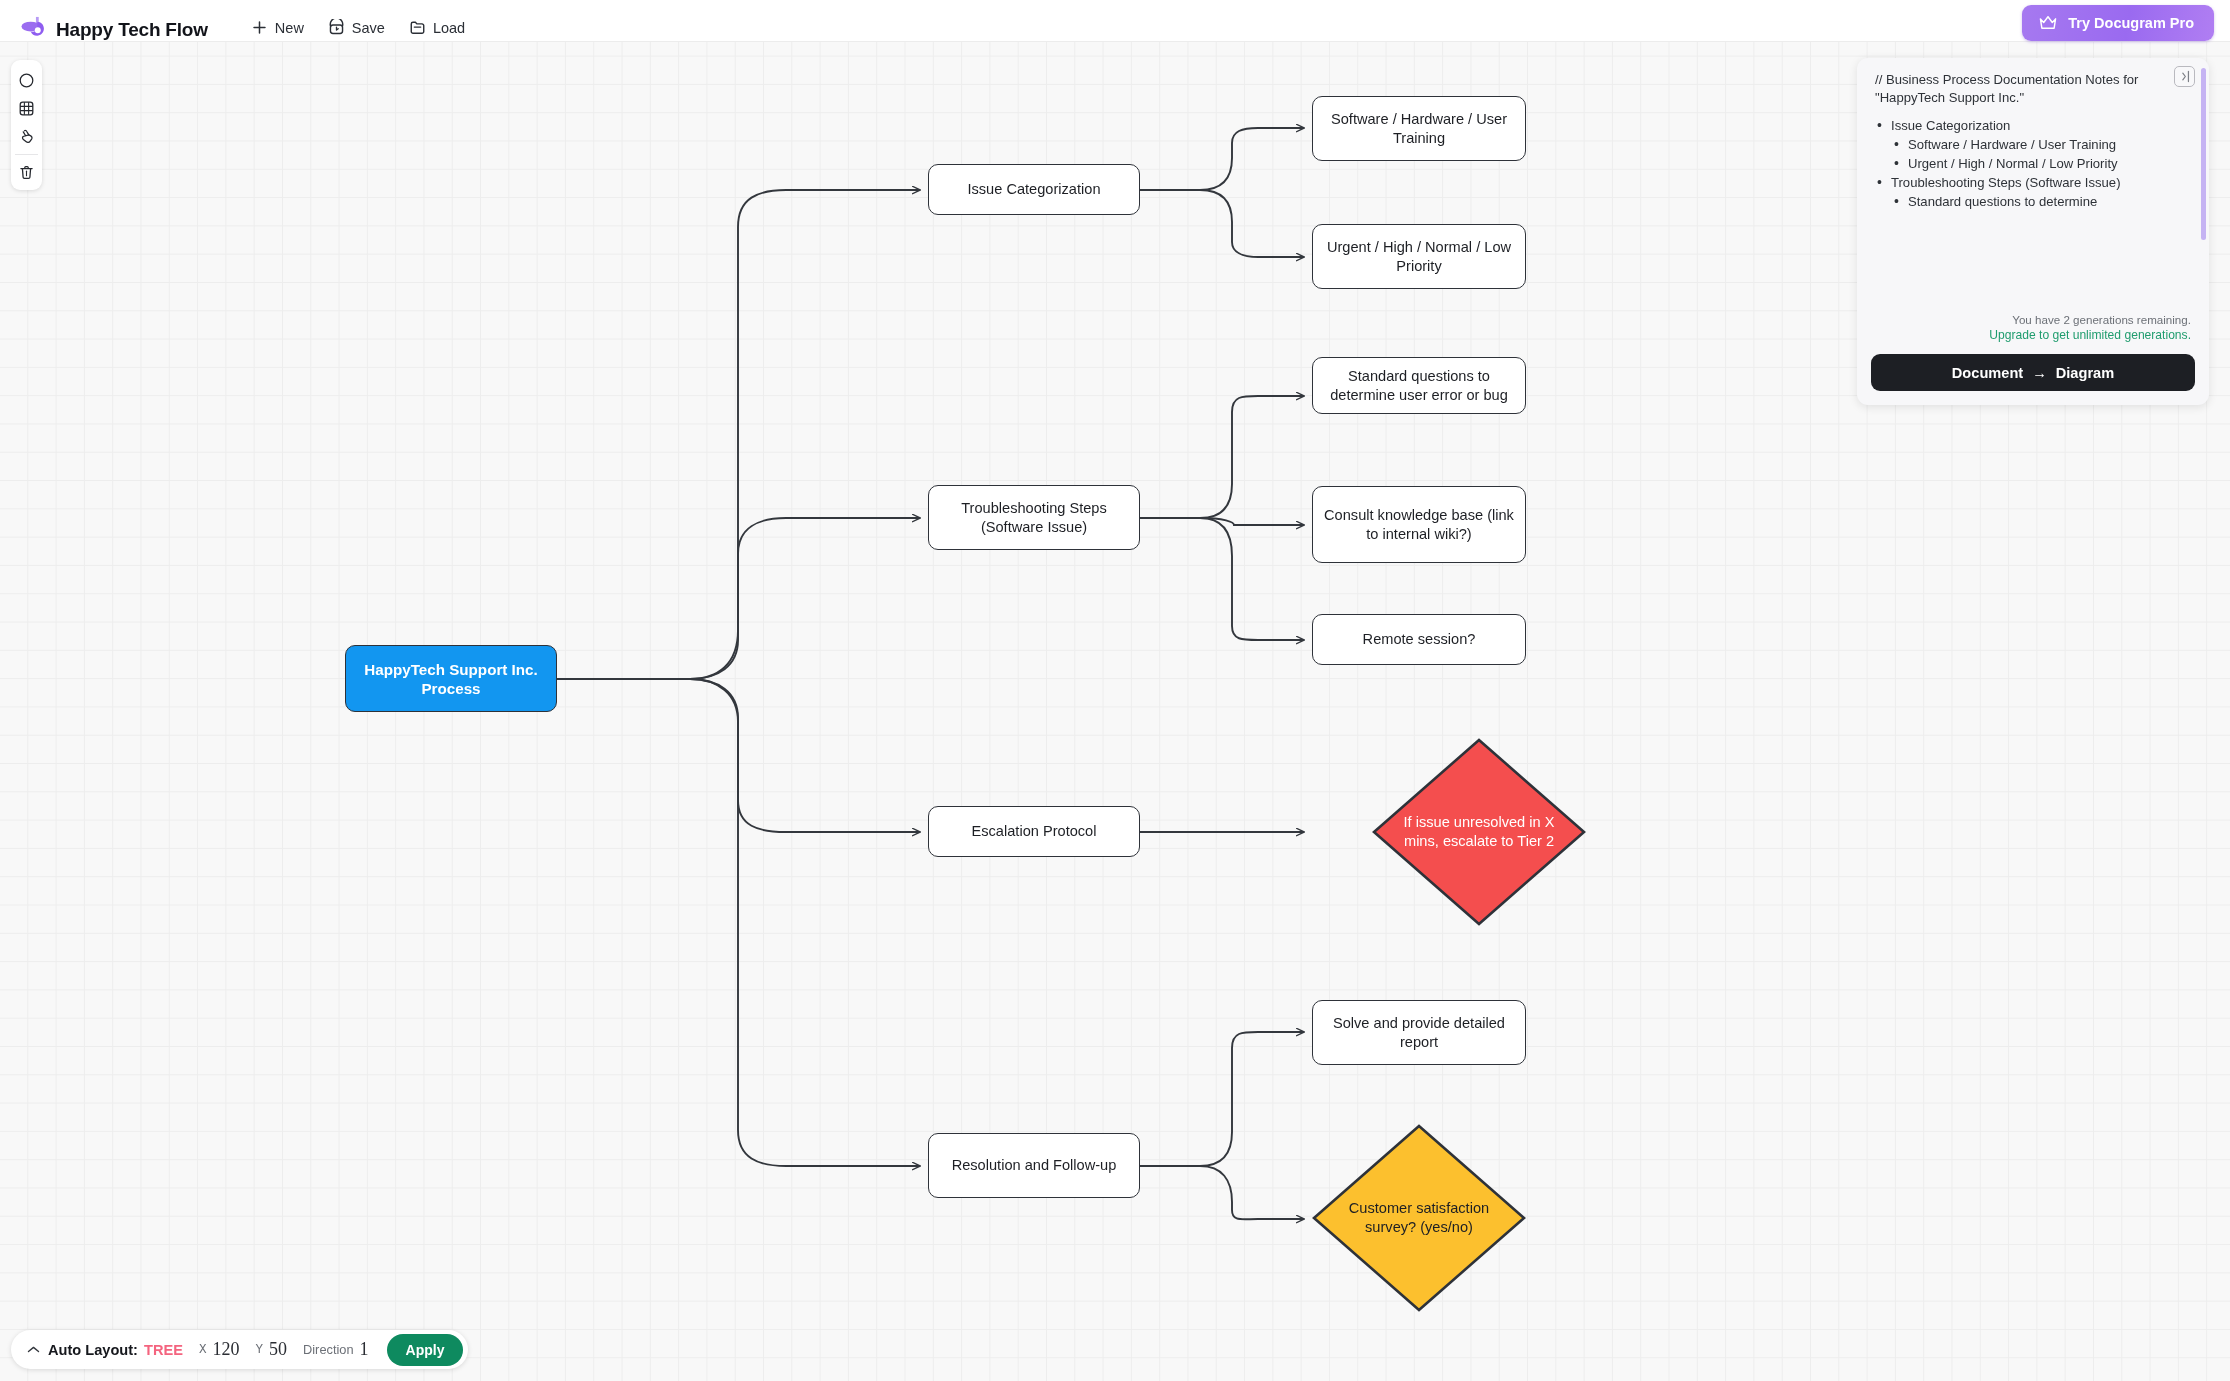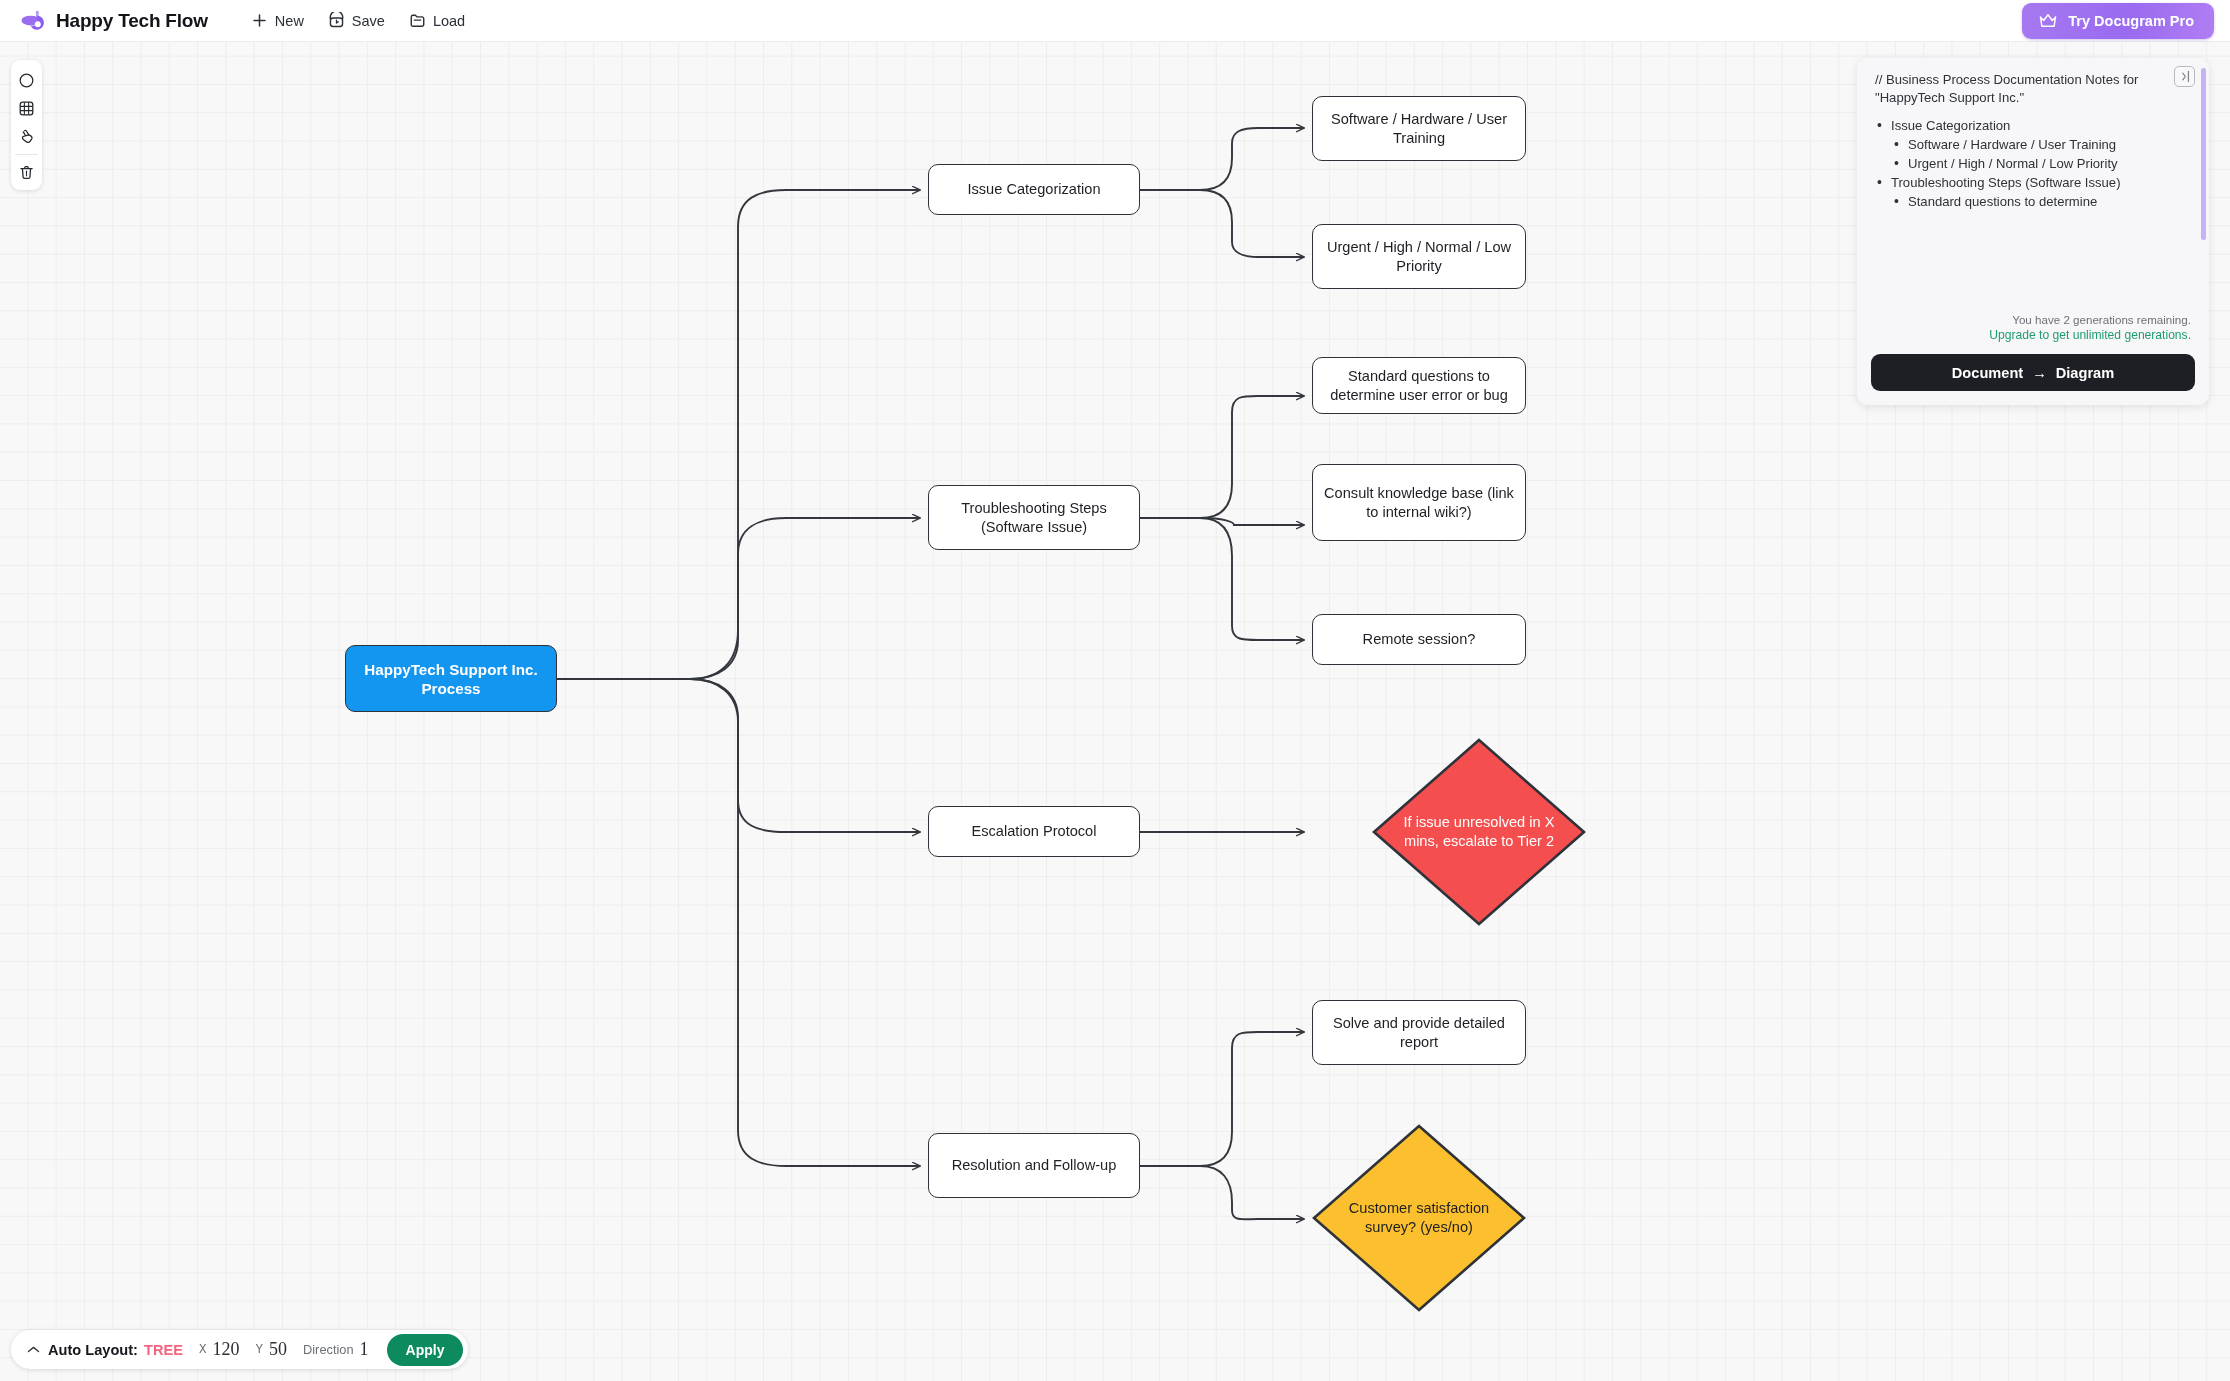--- a/index.html
+++ b/index.html
@@ -21,21 +21,21 @@
     background-size: 28.3px 28.3px;
     background-position: -1px -1px;
   }
 
   
   #topbar {
     position: absolute; top: 0; left: 0;
     width: 2230px; height: 42px;
     background: #ffffff;
     border-bottom: 1px solid #ececec;
-    display: flex; align-items: center;
+    display: flex; align-items: flex-end;
     padding: 0 16px 0 18px;
     z-index: 40;
   }
   #logo { width: 28px; height: 28px; flex: none; margin-right: 10px; }
   #app-title {
     font-size: 19px; font-weight: 700; color: #12141a;
     letter-spacing: -0.2px; margin-right: 34px; white-space: nowrap;
   }
   .menu-btn {
     display: flex; align-items: center; gap: 7px;
@@ -269,21 +269,21 @@
 
     <div class="node" style="left:1312px; top:96px; width:214px; height:65px;">
       <span>Software / Hardware / User Training</span>
     </div>
     <div class="node" style="left:1312px; top:224px; width:214px; height:65px;">
       <span>Urgent / High / Normal / Low Priority</span>
     </div>
     <div class="node" style="left:1312px; top:357px; width:214px; height:57px;">
       <span>Standard questions to determine user error or bug</span>
     </div>
-    <div class="node" style="left:1312px; top:464px; width:214px; height:77px;">
+    <div class="node" style="left:1312px; top:486px; width:214px; height:77px;">
       <span>Consult knowledge base (link to internal wiki?)</span>
     </div>
     <div class="node" style="left:1312px; top:614px; width:214px; height:51px;">
       <span>Remote session?</span>
     </div>
     <div class="node" style="left:1312px; top:1000px; width:214px; height:65px;">
       <span>Solve and provide detailed report</span>
     </div>
 
     <div class="diamond red" style="left:1372px; top:738px; width:214px; height:188px;">

